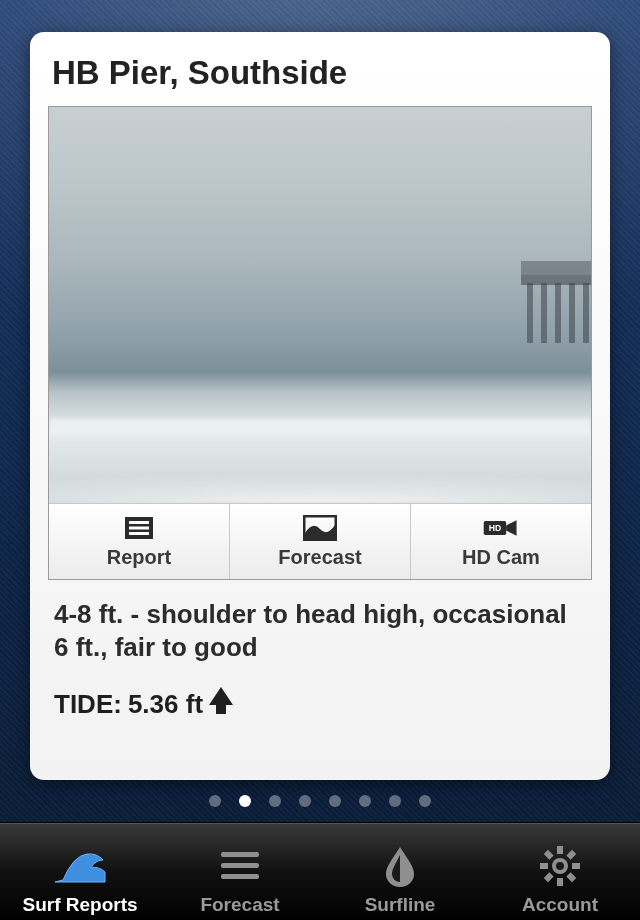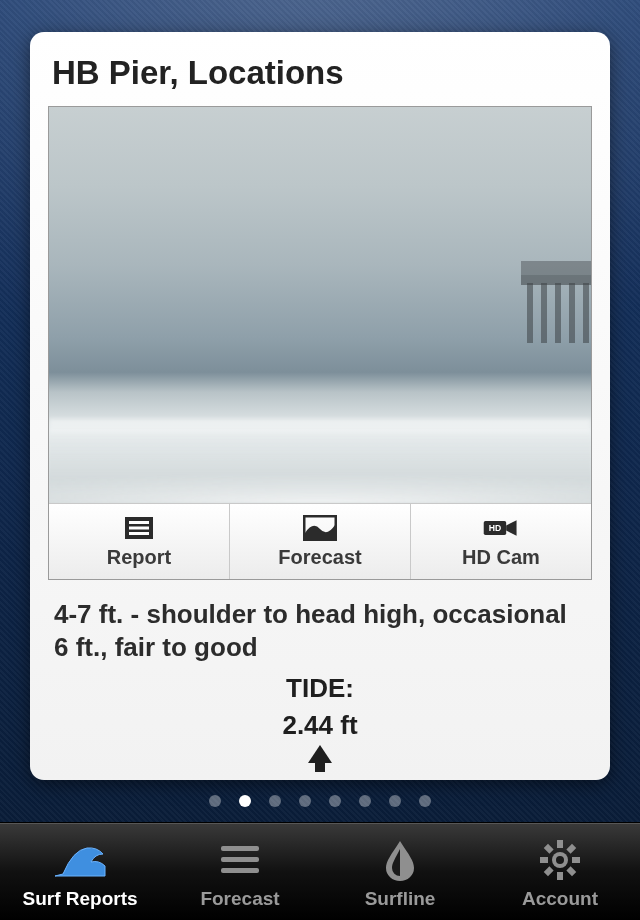--- a/index.html
+++ b/index.html
@@ -92,28 +92,26 @@
   .action-icon { width: 38px; height: 28px; display:flex; align-items:center; justify-content:center; }
 
   .summary {
     margin: 18px 6px 0 6px;
     font-size: 26px;
     line-height: 1.25;
     font-weight: 600;
     color: #2c2c2c;
   }
   .stats {
-    margin: 10px 6px 0 6px;
+    margin: 26px 6px 0 6px;
     font-size: 26px;
     font-weight: 700;
     color: #1f1f1f;
     display: flex;
-    align-items: center;
     gap: 6px;
-    flex-direction: column;
   }
   .stats .gap { width: 26px; }
   .tide-arrow { display:inline-block; width:0; height:0; border-left:12px solid transparent; border-right:12px solid transparent; border-bottom:18px solid #1f1f1f; position:relative; top:-2px; }
   .tide-arrow::after { content:""; position:absolute; left:-5px; top:17px; width:10px; height:10px; background:#1f1f1f; }
 
   .pager {
     position: absolute;
     left: 0; right: 0; top: 795px;
     display: flex; justify-content: center; gap: 18px;
   }
@@ -126,37 +124,37 @@
     left: 0; right: 0; bottom: 0;
     height: 98px;
     background: linear-gradient(#3a3a3a, #111 50%, #000);
     border-top: 1px solid #000;
     box-shadow: inset 0 1px 0 rgba(255,255,255,0.15);
     display: flex;
   }
   .tab {
     flex: 1;
     display: flex; flex-direction: column; align-items: center; justify-content: flex-end;
-    padding-bottom: 10px;
+    padding-bottom: 4px;
     gap: 2px;
     color: #9a9a9a;
     cursor: pointer;
   }
   .tab.active { color: #ffffff; }
   .tab-label { font-size: 19px; font-weight: 600; }
   .tab-icon { width: 56px; height: 52px; display:flex; align-items:center; justify-content:center; }
 
   
   svg { display:block; }
 </style>
 </head>
 <body>
 
 <div class="card">
-  <div class="title">HB Pier, Locations</div>
+  <div class="title">HB Pier, Southside</div>
 
   <div class="cam-frame">
     <div class="cam-image">
       <div class="pier-top"></div>
       <div class="pier-deck"></div>
       <div class="pier-leg pl1"></div>
       <div class="pier-leg pl2"></div>
       <div class="pier-leg pl3"></div>
       <div class="pier-leg pl4"></div>
       <div class="pier-leg pl5"></div>
@@ -191,25 +189,25 @@
               <rect x="2" y="5" width="26" height="16" rx="2" fill="#2b2b2b"></rect>
               <path d="M28 10 L40 4 L40 22 L28 16 Z" fill="#2b2b2b"></path>
               <text x="15" y="17" text-anchor="middle" font-family="Arial" font-size="10" font-weight="700" fill="#fff">HD</text>
             </svg>
         </span>
         <span class="action-label">HD Cam</span>
       </div>
     </div>
   </div>
 
-  <div class="summary">4-7 ft. - shoulder to head high, occasional 6 ft., fair to good</div>
+  <div class="summary">4-8 ft. - shoulder to head high, occasional 6 ft., fair to good</div>
 
   <div class="stats">
     <span>TIDE:</span>
-    <span>2.44 ft</span>
+    <span>5.36 ft</span>
     <span class="tide-arrow"></span>
     <span class="gap"></span>
   </div>
 </div>
 
 <div class="pager">
   <span class="dot"></span>
   <span class="dot active"></span>
   <span class="dot"></span>
   <span class="dot"></span>

